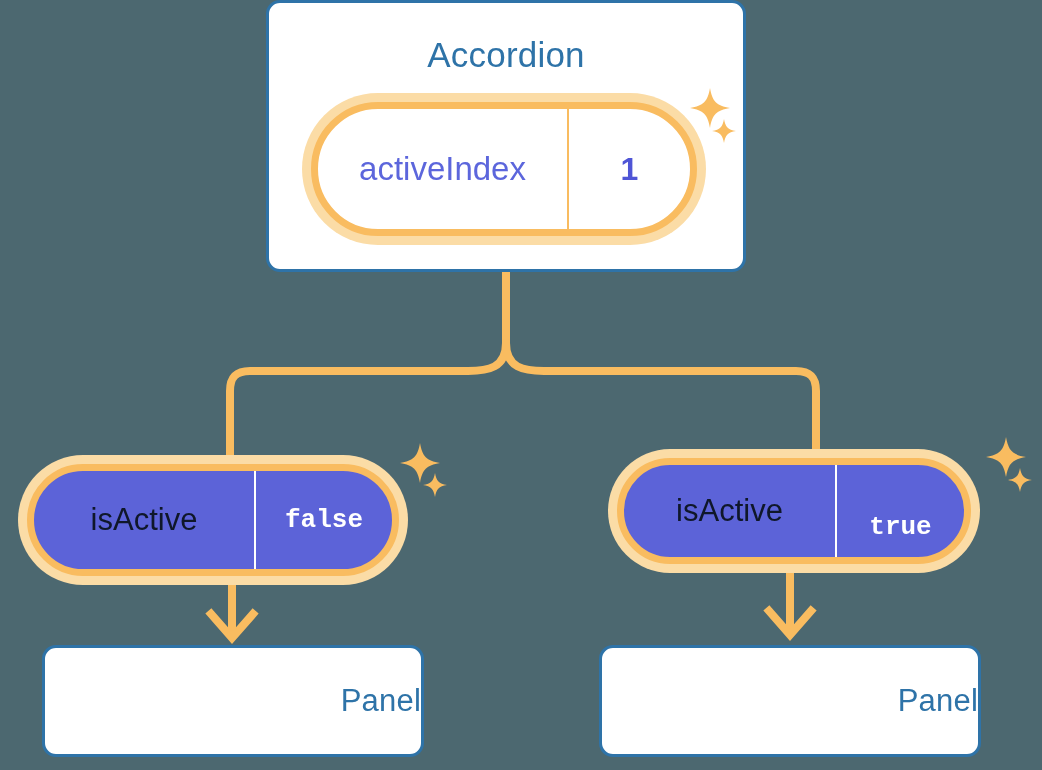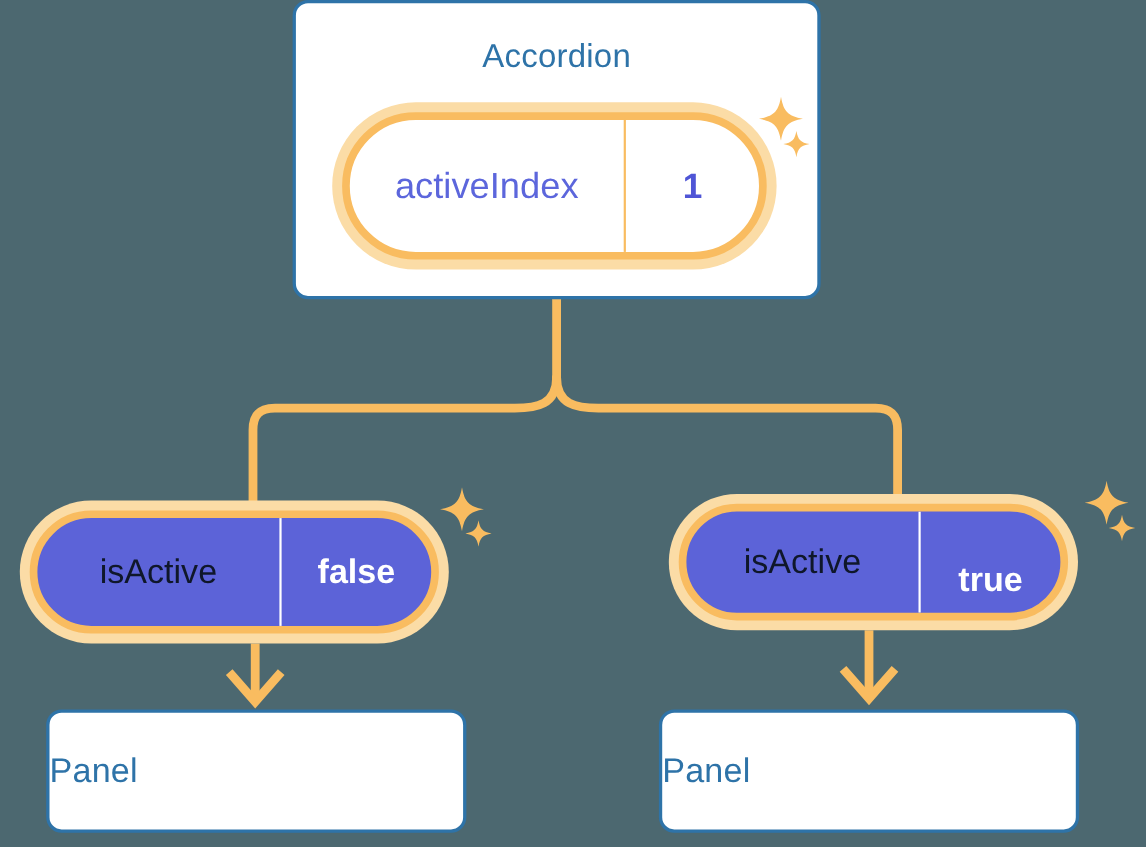--- a/index.html
+++ b/index.html
@@ -40,30 +40,30 @@
     left: 266px; top: 0px;
     width: 480px; height: 272px;
     border-top-left-radius: 14px;
     border-top-right-radius: 14px;
   }
   .card-title {
     position: absolute;
     left: 0; right: 0;
     text-align: center;
     color: #2e73a8;
-    font-size: 30px;
+    font-size: 35px;
     letter-spacing: .2px;
   }
   #accordion-card .card-title { top: 32px; }
 
   .panel-card {
     width: 382px; height: 112px;
     display: flex;
     align-items: center;
-    justify-content: flex-start;
+    justify-content: flex-end;
   }
   #panel-left  { left: 42px;  top: 645px; }
   #panel-right { left: 599px; top: 645px; }
   .panel-card .card-title {
     position: static;
     font-size: 31px;
   }
 
   
   .pill-wrap {
@@ -114,22 +114,23 @@
   .pill-purple .pill {
     background: #5c63d8;
   }
   .pill-purple .pill-key {
     color: #0f172a;
     font-size: 31px;
     border-right: 2px solid #ffffff;
   }
   .pill-purple .pill-val {
     color: #ffffff;
-    font-size: 31px;
+    font-size: 26px;
     font-weight: bold;
+    font-family: Liberation Mono, monospace;
   }
   #pill-isactive-left {
     left: 18px; top: 455px;
     width: 390px; height: 130px;
   }
   #pill-isactive-left .pill-key  { flex: 0 0 222px; }
   #pill-isactive-left .pill-val  { flex: 1 1 auto; }
 
   #pill-isactive-right {
     left: 608px; top: 449px;

